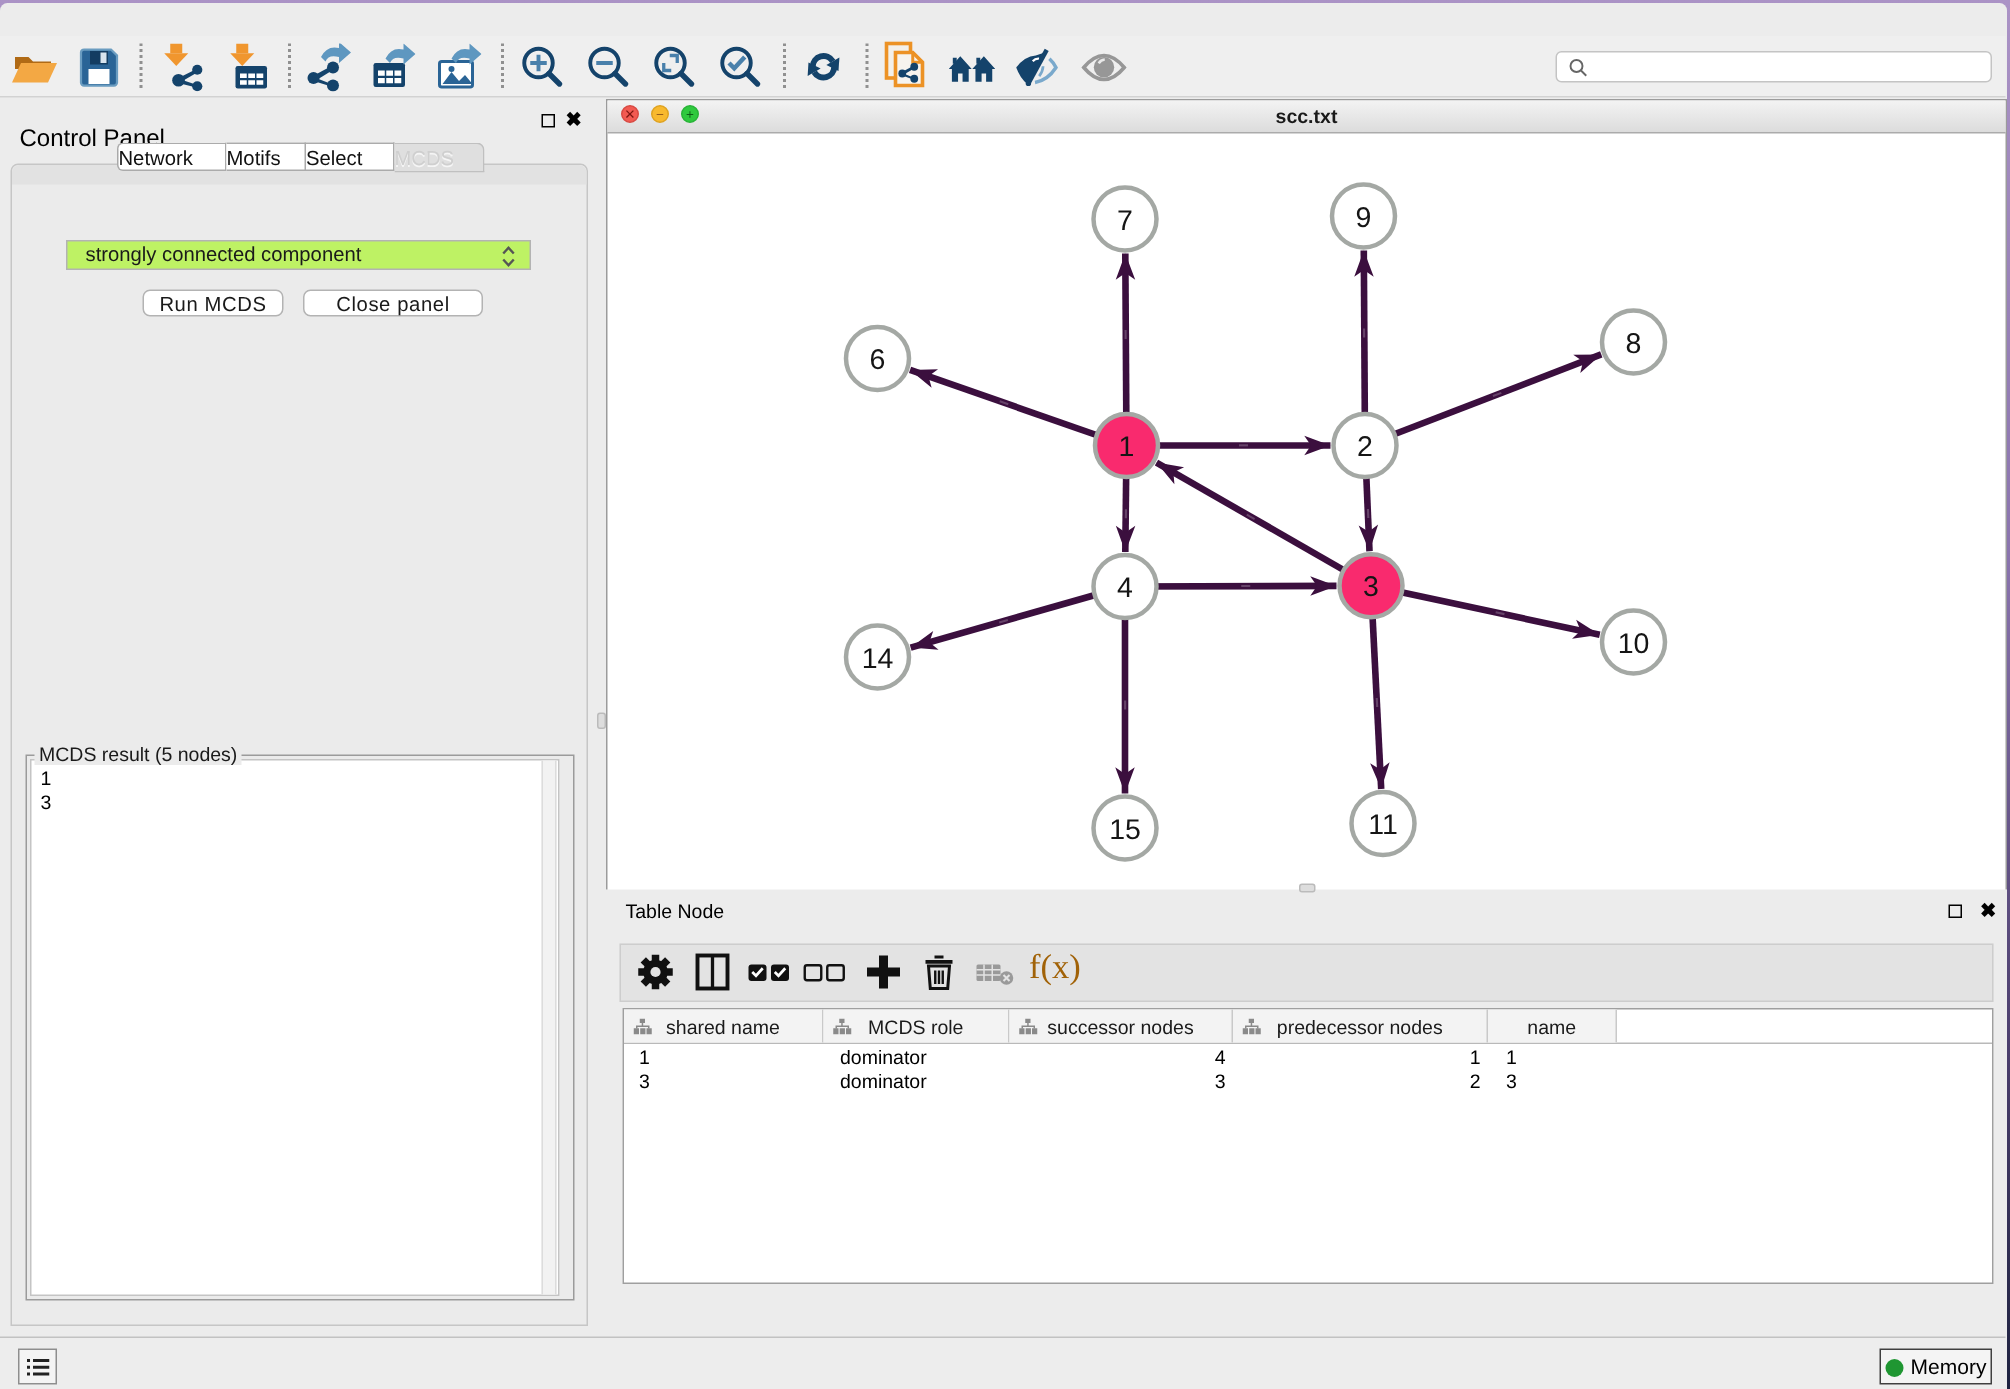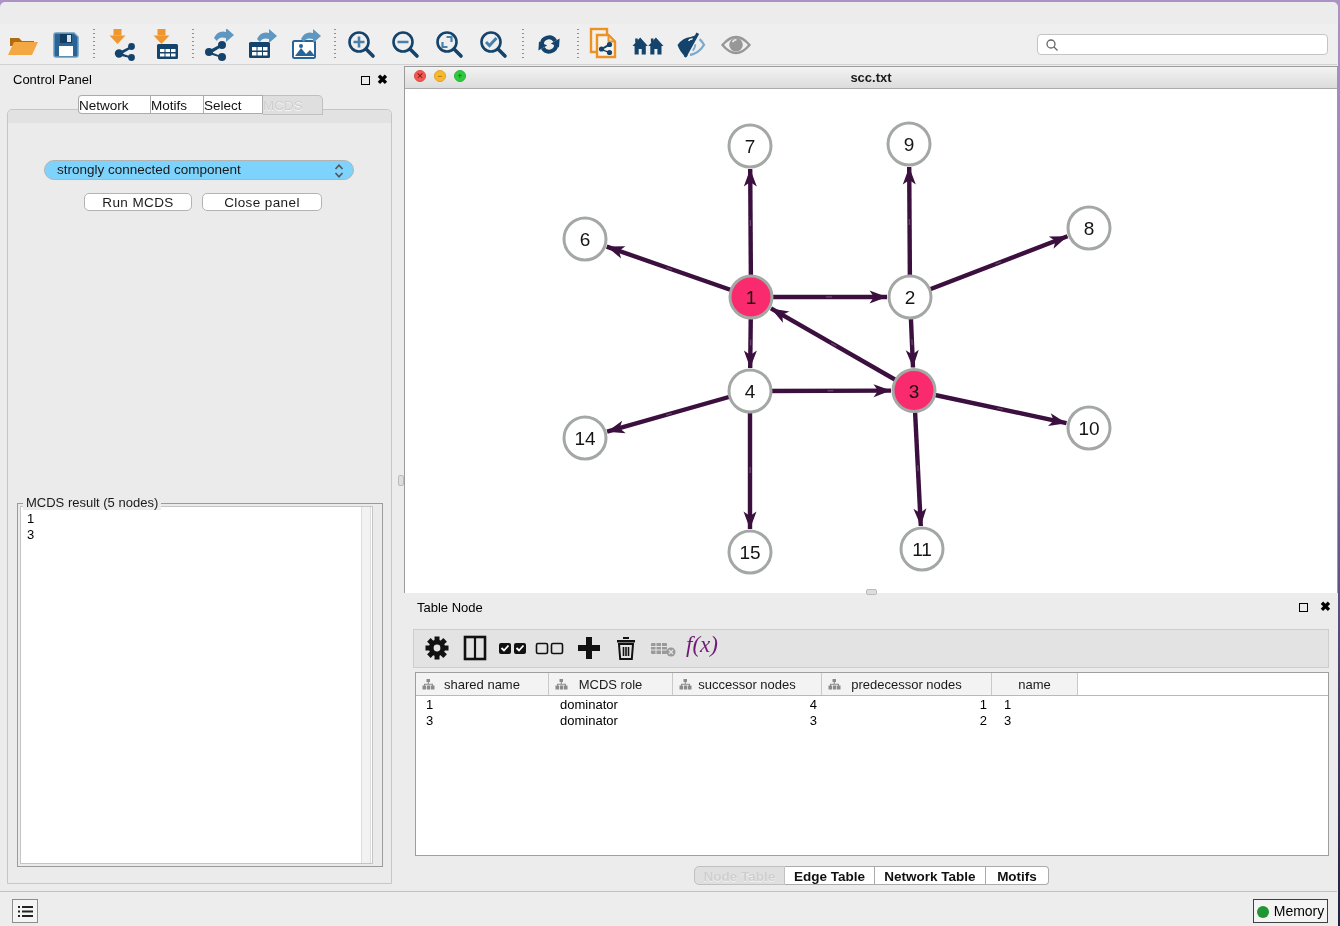--- a/index.html
+++ b/index.html
@@ -5,29 +5,29 @@
 body{font-family:"Liberation Sans",sans-serif;background:linear-gradient(180deg,#ab93c6 0%,#8a74ae 40%,#4c3f6e 75%,#1e2240 100%);position:relative}
 .win{position:absolute;left:0;top:2px;width:1338px;height:924px;background:#ececec;border-radius:5px 5px 0 0;overflow:hidden}
 .titlebar{position:absolute;left:0;top:0;width:1337px;height:22px;background:#f6f6f6;border-bottom:1px solid #c9c9c9}
 .tl{position:absolute;top:5px;width:12px;height:12px;border-radius:50%;background:#e3e3e3;border:1px solid #d0d0d0}
 .title{position:absolute;top:3px;width:100%;text-align:center;color:#b4b2b4;font-size:13px}
 .toolbar{position:absolute;left:0;top:22px;width:1337px;height:41px;background:#efefef;border-bottom:1px solid #d2d2d2}
 .tbi{position:absolute;top:5px;width:32px;height:32px;display:flex;align-items:center;justify-content:center}
 .tsep{position:absolute;top:5px;height:31px;width:2px;background-image:repeating-linear-gradient(180deg,#909090 0 1.5px,transparent 1.5px 4px)}
 .search{position:absolute;left:1037px;top:32px;width:291px;height:21px;background:#fff;border:1px solid #c4c4c4;border-radius:4px}
 
-.cp-title{position:absolute;left:13px;top:70px;font-size:13px;color:#000}
+.cp-title{position:absolute;left:13px;top:82px;font-size:16px;color:#000}
 .cp-content{position:absolute;left:7px;top:107px;width:385px;height:775px;background:#ebebeb;border:1px solid #c6c6c6;border-radius:5px 5px 0 0}
 .cp-band{position:absolute;left:0;top:0;width:100%;height:13px;background:#e2e2e2;border-radius:5px 5px 0 0}
 .tabs{position:absolute;left:78px;top:93px;height:19px;display:flex;z-index:3}
 .tab{font-size:13.5px;color:#111;background:#fff;border:1px solid #ababab;border-left:none;height:19px;padding-top:2px;text-align:left}
 .tab.first{border-left:1px solid #a9a9a9;border-radius:4px 0 0 4px}
 .tab.sel{background:#dfdfdf;color:#cfcfcf;text-shadow:0 1px 0 #f5f5f5;border-radius:0 5px 0 0;border-color:#c0c0c0;height:20px}
 .optlabel{position:absolute;left:0;top:135px;width:399px;text-align:center;font-size:13.5px;color:#1a1a1a}
-.dropdown{position:absolute;left:44px;top:158px;width:310px;height:20px;background:#7dd3fc;border:1px solid #b3b3b3;border-radius:10px;font-size:13.5px;color:#1a1a1a;padding:1px 0 0 12px}
+.dropdown{position:absolute;left:44px;top:158px;width:310px;height:20px;background:#bef264;border:1px solid #b3b3b3;border-radius:0;font-size:13.5px;color:#1a1a1a;padding:1px 0 0 12px}
 .btn{position:absolute;top:191px;height:18px;background:#fff;border:1px solid #b3b3b3;border-radius:5px;font-size:13.5px;color:#1a1a1a;text-align:center;padding-top:1px;letter-spacing:0.4px}
 .fieldset{position:absolute;left:17px;top:496px;width:366px;height:369px}
 .fs-border{position:absolute;left:0;top:5px;width:100%;height:364px;border:1px solid #9b9b9b}
 .fs-title{position:absolute;left:6px;top:-2px;background:#ebebeb;padding:0 3px;font-size:13px;line-height:14px;z-index:2;color:#1a1a1a}
 .fs-white{position:absolute;left:3px;top:8px;width:353px;height:358px;background:#fff;border:1px solid #c4c4c4}
 
 .net{position:absolute;left:404px;top:64px;width:934px;height:527px;background:#fff;border:1px solid #9b9b9b;border-bottom:none}
 .net-tb{position:absolute;left:0;top:0;width:932px;height:22px;background:linear-gradient(#f3f3f3,#dcdcdc);border-bottom:1px solid #ababab}
 .net-title{position:absolute;top:3px;width:100%;text-align:center;font-size:13px;font-weight:bold;color:#1a1a1a}
 .mtl{position:absolute;top:3px;width:12px;height:12px;border-radius:50%;font-size:9px;line-height:11px;text-align:center}
@@ -255,21 +255,21 @@
       <div class="tab" style="width:53px">Motifs</div>
       <div class="tab" style="width:59px">Select</div>
       <div class="tab sel" style="width:60px">MCDS</div>
  </div>
  <div class="dropdown">strongly connected component
    <svg width="10" height="14" style="position:absolute;right:9px;top:3px" viewBox="0 0 10 14">
         <path d="M1.5 5 L5 1.2 L8.5 5" fill="none" stroke="#555" stroke-width="1.6"></path>
         <path d="M1.5 9 L5 12.8 L8.5 9" fill="none" stroke="#555" stroke-width="1.6"></path>
       </svg>
  </div>
- <div class="btn" style="left:84px;width:108px">Run MCDS</div>
+ <div class="btn" style="left:95px;width:94px">Run MCDS</div>
  <div class="btn" style="left:202px;width:120px">Close panel</div>
  <div class="fieldset">
   <div class="fs-border"></div>
   <div class="fs-title">MCDS result (5 nodes)</div>
   <div class="fs-white">
     <div style="font-size:13px;padding:4px 0 0 6px;line-height:16px">1<br>3</div>
     <div style="position:absolute;right:1px;top:0;width:10px;height:356px;background:#f2f2f2;border-left:1px solid #dcdcdc;border-right:1px solid #dcdcdc"></div>
   </div>
  </div>
 
@@ -412,21 +412,21 @@
      <g stroke="#e3e3e3" stroke-width="1">
             <line x1="1" y1="11.5" x2="17" y2="11.5"></line>
             <line x1="6" y1="8" x2="6" y2="19"></line>
             <line x1="11.5" y1="8" x2="11.5" y2="19"></line>
             <line x1="1" y1="15" x2="17" y2="15"></line>
           </g>
      <circle cx="21" cy="17" r="4.5" fill="#9a9a9a"></circle>
           <path d="M19,15 l4,4 m0,-4 l-4,4" stroke="#e3e3e3" stroke-width="1.4"></path>
    </svg>
 
-   <div style="position:absolute;left:272px;top:2px;font-family:'Liberation Serif',serif;font-style:italic;font-size:23px;color:#701a75">f(x)</div>
+   <div style="position:absolute;left:272px;top:2px;font-family:'Liberation Serif',serif;font-size:23px;color:#a16207">f(x)</div>
   </div>
   <div class="tp-table">
    <div class="th">
     <div style="width:133px">shared name<svg class="hicon" width="13" height="11" viewBox="0 0 13 11">
               <g fill="#8a8a8a">
                 <rect x="4.5" y="0" width="3.5" height="3"></rect>
                 <rect x="0.5" y="6.5" width="3.5" height="4"></rect>
                 <rect x="4.8" y="6.5" width="3.5" height="4"></rect>
                 <rect x="9" y="6.5" width="3.5" height="4"></rect>
                 <path d="M5.8,3 h1 v2 h-1z M2,4.7 h9 v1 h-9z M2,4.7 h1 v2 h-1z M10,4.7 h1 v2 h-1z"></path>
@@ -469,26 +469,20 @@
           <div style="width:86px;padding-left:12px">1</div>
    </div>
    <div class="tr">
     <div style="width:133px;padding-left:10px">3</div>
           <div style="width:124px;padding-left:11px">dominator</div>
     <div style="width:149px;text-align:right">3</div>
           <div style="width:170px;text-align:right">2</div>
           <div style="width:86px;padding-left:12px">3</div>
    </div>
   </div>
-  <div class="btabs">
-   <div class="btab sel first" style="width:91px">Node Table</div>
-        <div class="btab" style="width:90px">Edge Table</div>
-        <div class="btab" style="width:111px">Network Table</div>
-        <div class="btab last" style="width:63px">Motifs</div>
-  </div>
  </div>
 
  <div class="status">
   <div class="listbtn">
         <svg width="15" height="13" viewBox="0 0 15 13">
           <g fill="#222">
             <rect x="0" y="1" width="2" height="2"></rect>
             <rect x="4" y="1" width="11" height="2"></rect>
             <rect x="0" y="5.5" width="2" height="2"></rect>
             <rect x="4" y="5.5" width="11" height="2"></rect>

